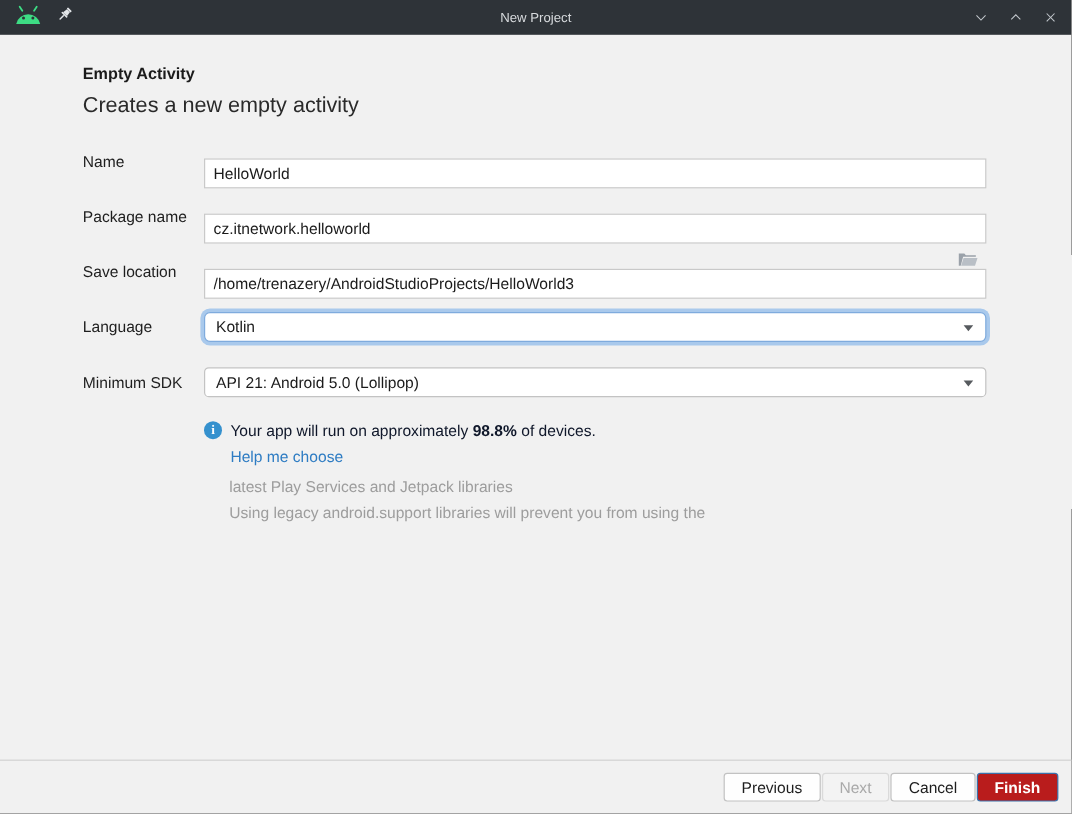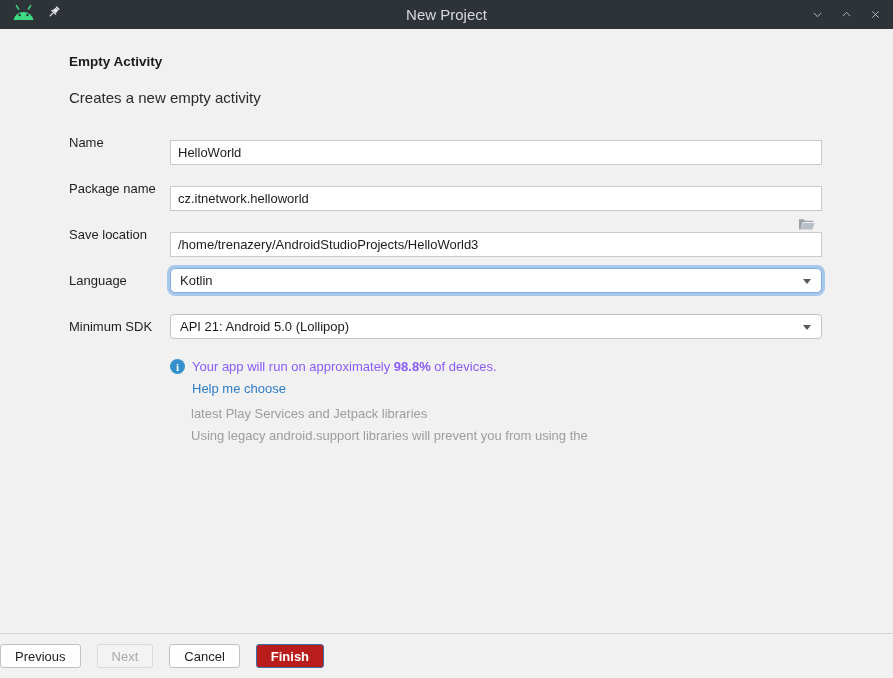--- a/index.html
+++ b/index.html
@@ -18,31 +18,31 @@
     height: 29px;
     background: #2e3338;
     display: flex; align-items: center;
     position: relative;
     padding: 0 10px;
   }
   .titlebar-left { display: flex; align-items: center; gap: 9px; z-index: 2; }
   .titlebar-title {
     position: absolute; left: 0; right: 0; top: 0; bottom: 0;
     display: flex; align-items: center; justify-content: center;
-    color: #d7dadd; font-size: 15px;
+    color: #d7dadd; font-size: 11px;
   }
   .titlebar-controls { margin-left: auto; display: flex; align-items: center; gap: 13px; z-index: 2; }
   .tb-btn { width: 16px; height: 16px; display: flex; align-items: center; justify-content: center; cursor: pointer; }
   .tb-btn svg { stroke: #c3c8cd; stroke-width: 1.6; fill: none; }
 
   
   .dialog-body { padding: 25px 0 0 69px; height: 604px; position: relative; }
 
   .tpl-title { font-size: 13.5px; font-weight: bold; color: #1b1b1b; }
-  .tpl-subtitle { font-size: 15px; color: #2a2a2a; margin-top: 20px; }
+  .tpl-subtitle { font-size: 18px; color: #2a2a2a; margin-top: 8px; }
 
   .form { margin-top: 23px; width: 753px; }
   .form-row { display: flex; align-items: center; margin-bottom: 20px; height: 26px; }
   .form-label { width: 101px; font-size: 13px; color: #1e1e1e; flex: 0 0 101px; }
 
   .text-input {
     width: 652px; height: 25px;
     border: 1px solid #c9c9c9; background: #ffffff;
     font-family: "Liberation Sans", "DejaVu Sans", sans-serif;
     font-size: 13px; color: #1b1b1b;
@@ -79,21 +79,21 @@
 
   
   .sdk-info { margin: 16px 0 0 101px; display: flex; align-items: center; gap: 7px; }
   .info-icon {
     width: 15px; height: 15px; border-radius: 50%;
     background: #3591ce; color: #ffffff;
     font-size: 11px; font-weight: bold; font-family: "Liberation Serif", serif;
     display: flex; align-items: center; justify-content: center;
     flex: 0 0 15px;
   }
-  .sdk-text { font-size: 13px; color: #8b5cf6; }
+  .sdk-text { font-size: 13px; color: #0f172a; }
   .sdk-text b { font-weight: bold; }
   .help-link { margin: 7px 0 0 123px; font-size: 13px; color: #2e7cc3; cursor: pointer; width: max-content; }
 
   
   .legacy-row { margin: 24px 0 0 99px; display: flex; align-items: center; gap: 8px; }
   .checkbox {
     width: 15px; height: 15px;
     border: 1px solid #b0b0b0; border-radius: 2px;
     background: #ffffff; cursor: pointer; flex: 0 0 15px;
   }
@@ -105,22 +105,22 @@
     margin-left: 4px; cursor: pointer; flex: 0 0 16px;
   }
   .legacy-desc { margin: 7px 0 0 122px; font-size: 13px; color: #9d9d9d; line-height: 22px; }
   .legacy-desc span { display: block; }
 
   
   .footer {
     position: absolute; left: 0; right: 0; bottom: 0;
     height: 45px;
     border-top: 1px solid #d2d2d2;
-    display: flex; align-items: center; justify-content: flex-start;
-    gap: 16px; padding-right: 11px;
+    display: flex; align-items: center; justify-content: flex-end;
+    gap: 1px; padding-right: 11px;
     background: #f1f1f1;
   }
   .btn {
     height: 24px; padding: 0 14px;
     font-family: "Liberation Sans", "DejaVu Sans", sans-serif;
     font-size: 13px; border-radius: 3px; cursor: pointer;
     background: #fefefe; border: 1px solid #c2c2c2; color: #1e1e1e;
   }
   .btn.disabled { background: #f3f3f3; border-color: #dadada; color: #a9a9a9; cursor: default; }
   .btn.primary { background: #b91c1c; border-color: #3c72ab; color: #ffffff; font-weight: bold; }

